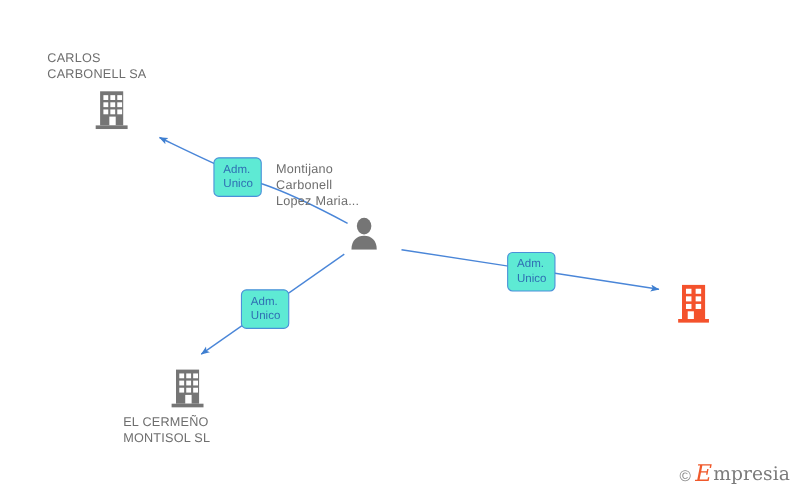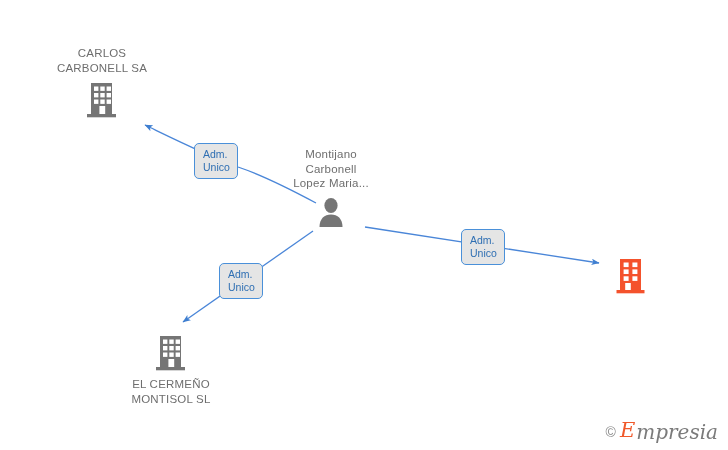--- a/index.html
+++ b/index.html
@@ -26,21 +26,20 @@
   .edges-layer {
     position: absolute;
     left: 0;
     top: 0;
     width: 728px;
     height: 450px;
     pointer-events: none;
   }
   .node {
     position: absolute;
-    text-align: center;
     user-select: none;
   }
   .node-label {
     font-size: 11.5px;
     line-height: 14.5px;
     color: #6e6e6e;
     letter-spacing: 0.2px;
     white-space: pre-line;
   }
   .node-icon {
@@ -56,21 +55,21 @@
     width: 160px;
   }
   .node-person .node-label {
     margin-bottom: 6px;
   }
 
   
   .edge-badge {
     position: absolute;
     box-sizing: border-box;
-    background: #e5e5e5;
+    background: #5eead4;
     border: 1px solid #4a90d9;
     border-radius: 5px;
     color: #2f6fb3;
     font-size: 10.5px;
     line-height: 13px;
     padding: 4px 7px 4px 8px;
     text-align: left;
     white-space: pre-line;
     box-shadow: 0 0 0 0 rgba(0,0,0,0);
   }
@@ -93,22 +92,21 @@
     font-family: "DejaVu Serif", serif;
     font-style: italic;
     font-size: 21px;
     color: #f0592b;
     line-height: 1;
     position: relative;
     top: -1px;
   }
   #watermark .wm-rest {
     font-family: "DejaVu Serif", serif;
-    font-style: italic;
-    font-size: 20px;
+    font-size: 17px;
     color: #7b7b7b;
     line-height: 1;
     margin-left: -3px;
   }
 </style>
 </head>
 <body>
 
 <div id="graph-canvas">
 

